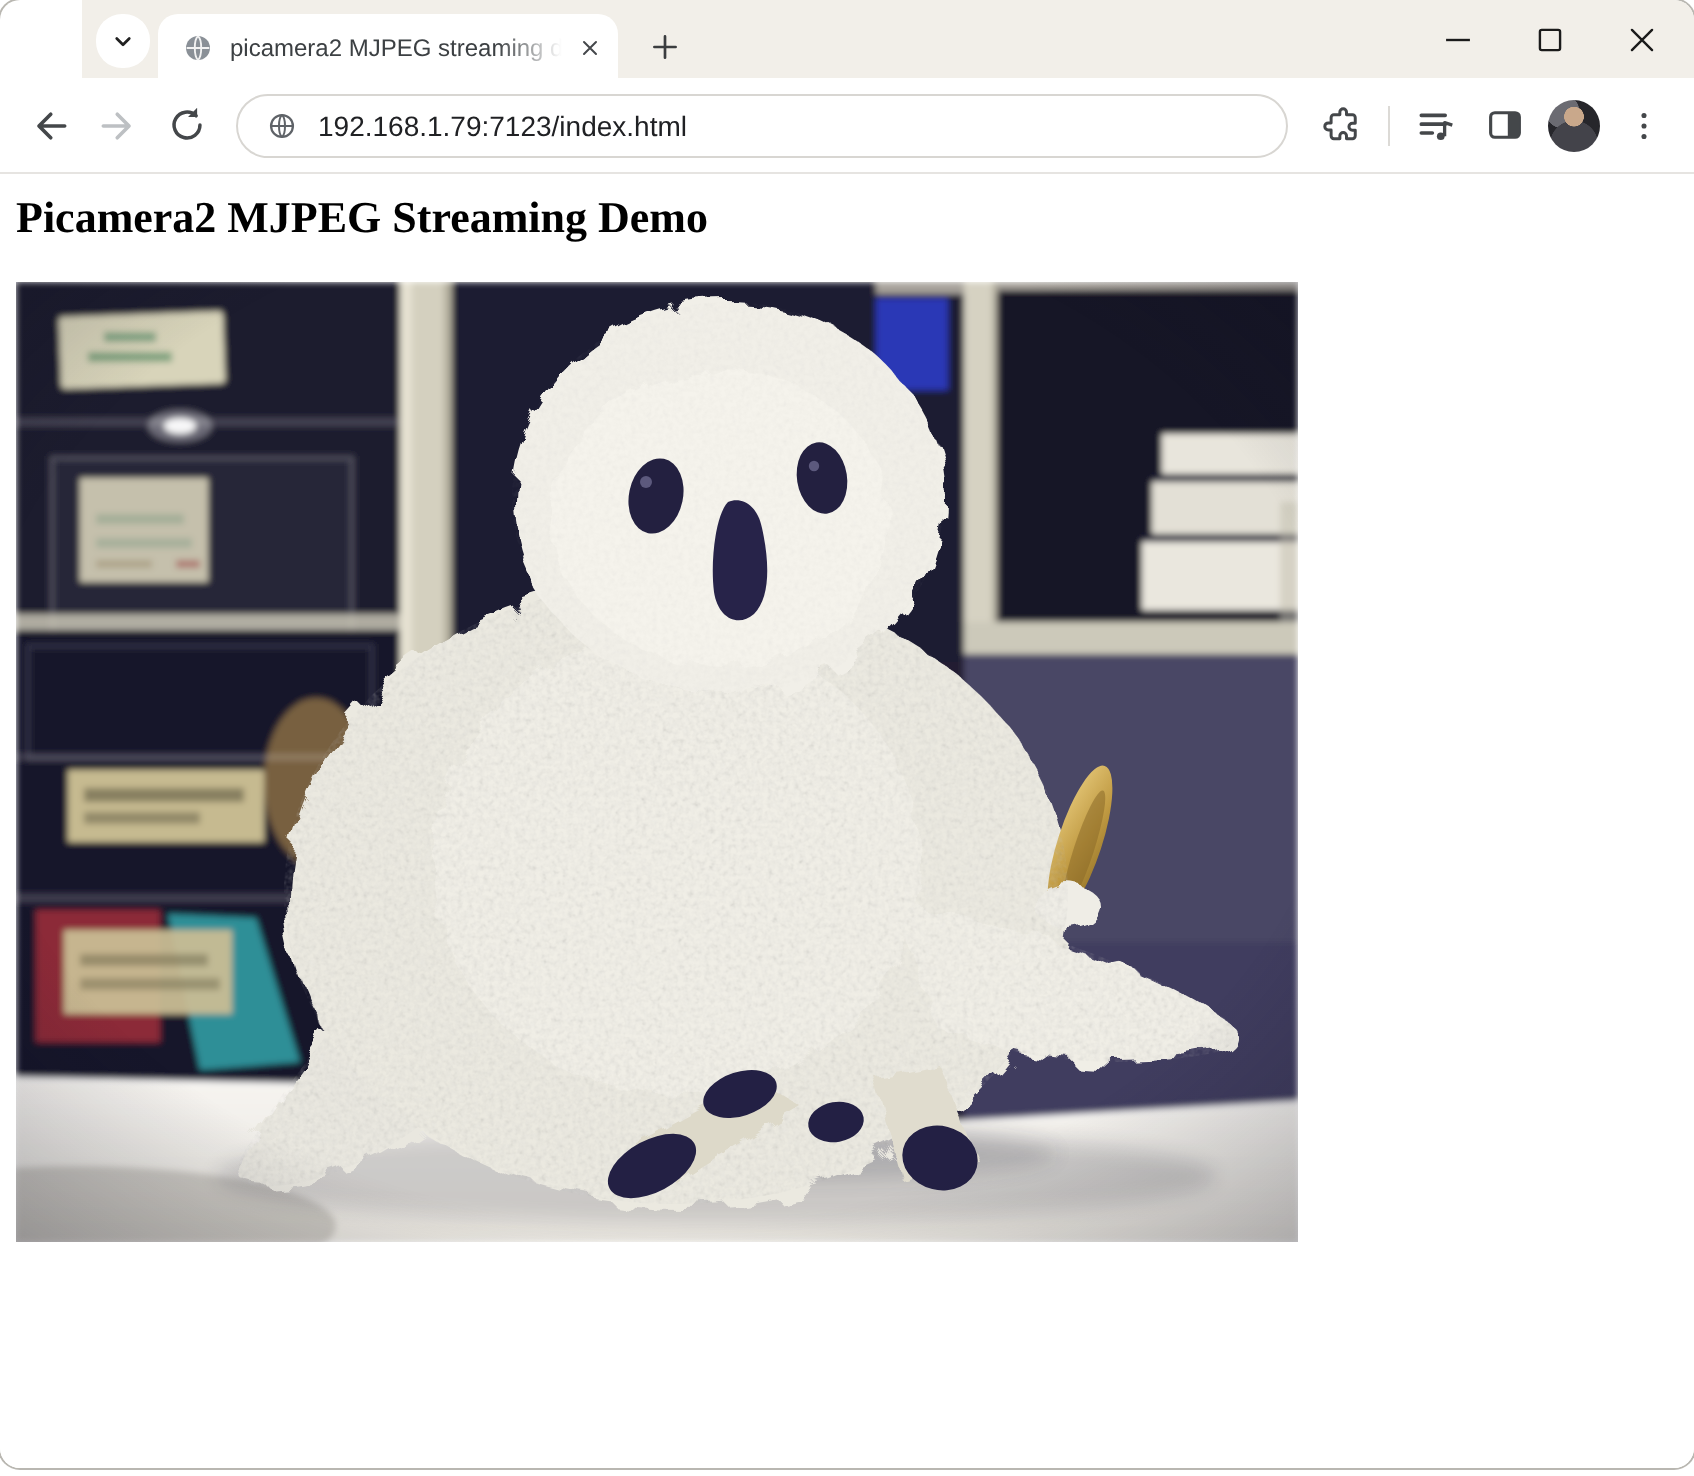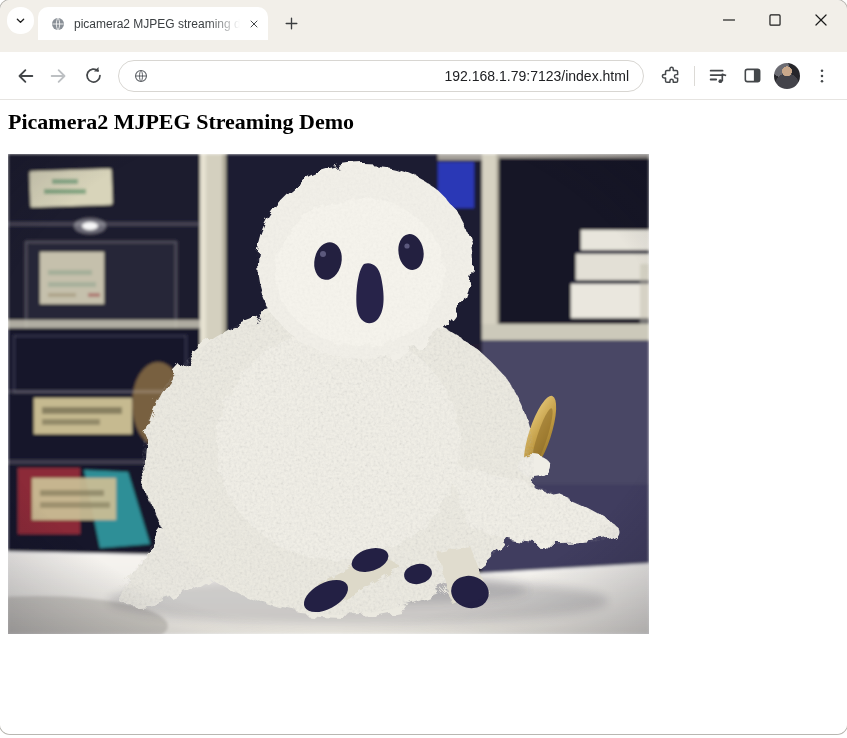--- a/index.html
+++ b/index.html
@@ -1,40 +1,40 @@
 <!DOCTYPE html>
 <html><head>
 <meta charset="utf-8">
 <style>
   html,body{margin:0;padding:0;background:#fff;}
   body{width:847px;height:738px;position:relative;overflow:hidden;
        font-family:"Liberation Sans",sans-serif;-webkit-font-smoothing:antialiased;}
   .window{position:absolute;left:0;top:0;width:847px;height:734px;border-radius:10px;
           box-shadow:0 0 0 1px #b9b7b1;overflow:hidden;background:#fff;}
   
-  .titlebar{height:52px;background:#f2efe9;display:flex;align-items:flex-end;position:relative;}
+  .titlebar{height:39px;background:#f2efe9;display:flex;align-items:flex-end;position:relative;margin-left:41px;}
   .tab-search{position:absolute;left:7px;top:7px;width:27px;height:27px;border-radius:13px;
               background:#fff;display:flex;align-items:center;justify-content:center;cursor:pointer;}
   .tab{position:absolute;left:38px;top:7px;width:230px;height:33px;background:#fff;
        border-radius:10px 10px 0 0;display:flex;align-items:center;padding:0 6px 0 12px;box-sizing:border-box;}
   .tab .favicon{flex:0 0 16px;height:16px;margin-right:8px;}
   .tab-title{flex:1;font-size:12px;color:#3c4043;white-space:nowrap;overflow:hidden;
              -webkit-mask-image:linear-gradient(90deg,#000 78%,transparent 97%);
              mask-image:linear-gradient(90deg,#000 78%,transparent 97%);}
   .tab-close{flex:0 0 17px;height:17px;border-radius:50%;display:flex;align-items:center;justify-content:center;cursor:pointer;}
   .new-tab{position:absolute;left:278px;top:10px;width:27px;height:27px;border-radius:50%;
            display:flex;align-items:center;justify-content:center;cursor:pointer;}
   .win-controls{position:absolute;right:3px;top:0;height:40px;display:flex;}
   .win-btn{width:46px;height:40px;display:flex;align-items:center;justify-content:center;cursor:pointer;}
   
   .toolbar{height:47px;background:#fff;display:flex;align-items:center;padding:0 8px;border-bottom:1px solid #e6e4e1;}
   .tbtn{width:34px;height:34px;border-radius:50%;display:flex;align-items:center;justify-content:center;
         flex:0 0 auto;cursor:pointer;}
   .omnibox{flex:1;height:32px;margin:0 10px 0 8px;border:1px solid #d8d6d2;border-radius:17px;background:#fff;
-           display:flex;align-items:center;padding:0 14px;box-sizing:border-box;min-width:0;cursor:text;justify-content:space-between;}
+           display:flex;align-items:center;padding:0 14px;box-sizing:border-box;min-width:0;cursor:text;}
   .omnibox .site-icon{flex:0 0 16px;height:16px;margin-right:10px;}
   .url-text{font-size:14px;color:#202124;white-space:nowrap;overflow:hidden;}
   .tb-divider{width:1px;height:20px;background:#dcdad6;margin:0 6px;flex:0 0 auto;}
   .avatar{width:26px;height:26px;border-radius:50%;margin:0 5px;flex:0 0 auto;cursor:pointer;
           background:
             radial-gradient(circle at 50% 32%, #c9a88b 0 22%, rgba(0,0,0,0) 23%),
             radial-gradient(circle at 50% 86%, #43434a 0 46%, rgba(0,0,0,0) 47%),
             radial-gradient(circle at 28% 22%, #6b6b72 0 30%, rgba(0,0,0,0) 31%),
             #26262b;}
   

